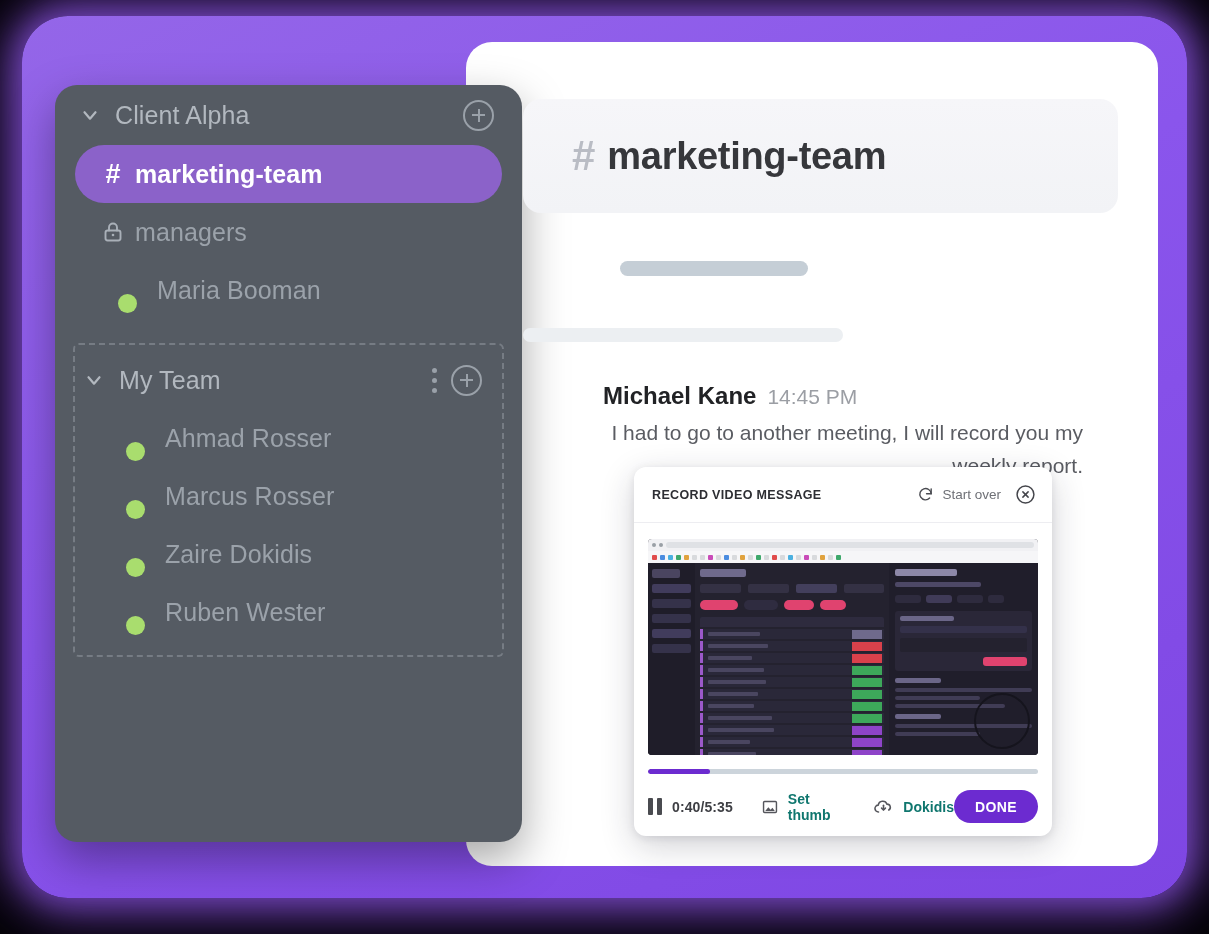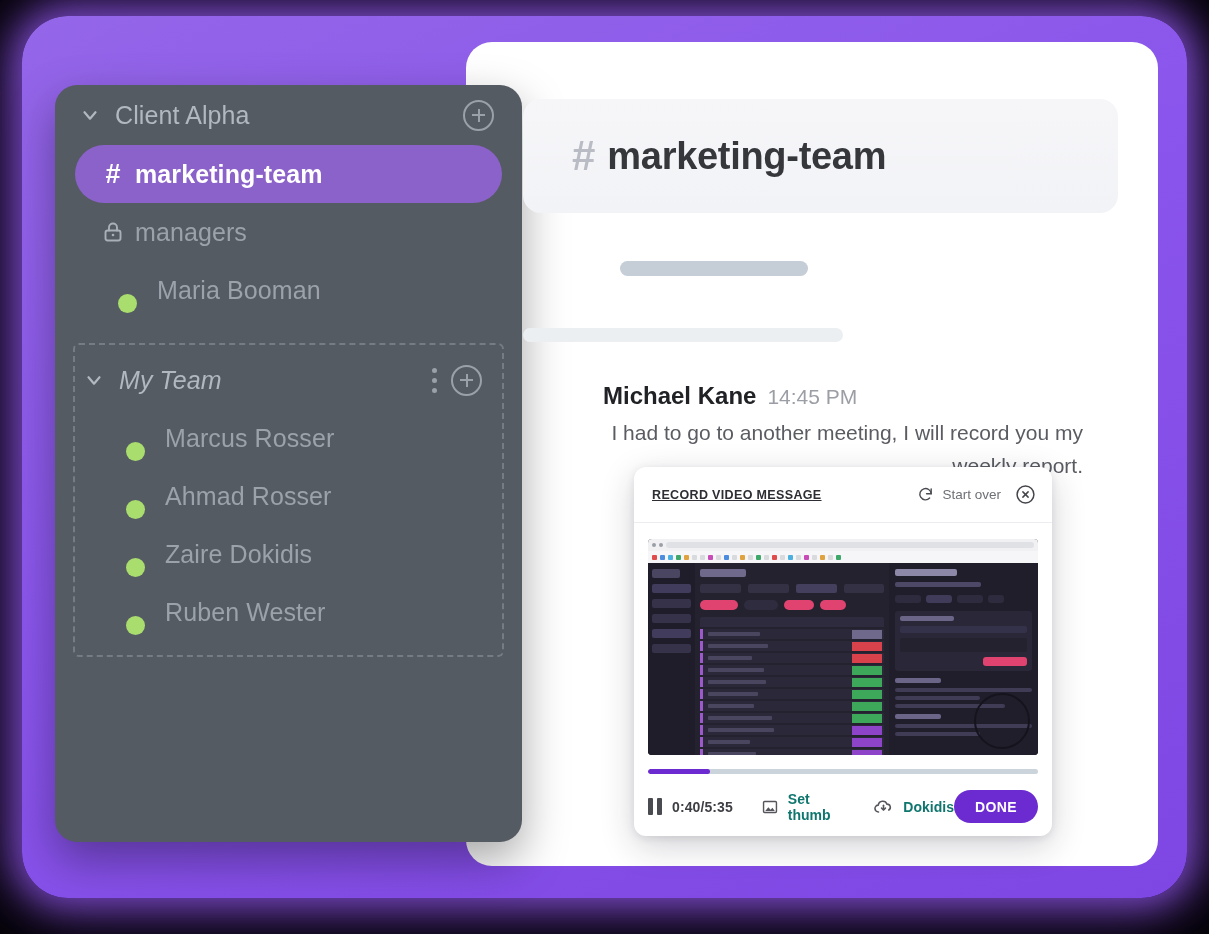--- a/index.html
+++ b/index.html
@@ -109,21 +109,21 @@
   }
   .person-label { margin-left: 22px; }
 
   
   .dashed-group {
     margin: 14px 18px 0 18px;
     border: 2px dashed #767c84;
     border-radius: 6px;
     padding: 6px 0 14px 0;
   }
-  .dashed-group .group-head { padding: 0 20px 0 6px; height: 58px; font-style: italic; }
+  .dashed-group .group-head { padding: 0 20px 0 6px; height: 58px; }
   .dashed-group .row { margin: 0 8px; }
 
   .divider-space { height: 10px; }
 
   
   .channel-header {
     position: absolute; left: 523px; top: 99px;
     width: 595px; height: 114px;
     background: linear-gradient(180deg,#f6f6f9 0%, #f2f3f6 100%);
     border-radius: 18px;
@@ -175,21 +175,21 @@
     box-shadow: 0 10px 34px rgba(30,30,50,.20), 0 2px 8px rgba(30,30,50,.10);
     overflow: hidden;
   }
   .rec-head {
     height: 56px; display: flex; align-items: center;
     padding: 0 16px 0 18px;
     border-bottom: 1px solid #ededf1;
   }
   .rec-title {
     font-size: 12.5px; font-weight: 700; color: #2d2e33;
-    letter-spacing: .35px; flex: 1 1 auto; text-decoration: underline;
+    letter-spacing: .35px; flex: 1 1 auto;
   }
   .rec-startover { display: flex; align-items: center; gap: 8px; margin-right: 14px; }
   .rec-startover-label { font-size: 13.5px; color: #6e7076; }
   .icon-btn { display: flex; align-items: center; justify-content: center; }
 
   .rec-video {
     margin: 16px 14px 0 14px;
     height: 216px;
     border-radius: 4px;
     background: #22202e;
@@ -359,44 +359,44 @@
               <i></i>
           </span>
           <span class="plus-circle"></span>
         </span>
       </div>
 
       <div class="row">
         <span class="avatar-wrap">
           <span class="avatar">
             <span class="ph">
+              <span class="bg" style="background:linear-gradient(160deg,#c9a8d8,#7f6fa8);"></span>
+              <span class="hair" style="background:#2e2233;"></span>
+              <span class="face" style="background:#c08d6d;"></span>
+              <span class="neck" style="background:#d0455a;"></span>
+            </span>
+          </span>
+          <span class="dot-online"></span>
+        </span>
+        <span class="row-label person-label">Ahmad Rosser</span>
+      </div>
+
+      <div class="row">
+        <span class="avatar-wrap">
+          <span class="avatar">
+            <span class="ph">
               <span class="bg" style="background:linear-gradient(160deg,#cfc4b4,#8e8575);"></span>
               <span class="hair" style="background:#4a342a;"></span>
               <span class="face" style="background:#c99a78;"></span>
               <span class="neck" style="background:#2f2a26;"></span>
             </span>
           </span>
           <span class="dot-online"></span>
         </span>
         <span class="row-label person-label">Marcus Rosser</span>
-      </div>
-
-      <div class="row">
-        <span class="avatar-wrap">
-          <span class="avatar">
-            <span class="ph">
-              <span class="bg" style="background:linear-gradient(160deg,#c9a8d8,#7f6fa8);"></span>
-              <span class="hair" style="background:#2e2233;"></span>
-              <span class="face" style="background:#c08d6d;"></span>
-              <span class="neck" style="background:#d0455a;"></span>
-            </span>
-          </span>
-          <span class="dot-online"></span>
-        </span>
-        <span class="row-label person-label">Ahmad Rosser</span>
       </div>
 
       <div class="row">
         <span class="avatar-wrap">
           <span class="avatar">
             <span class="ph">
               <span class="bg" style="background:linear-gradient(160deg,#f0b9b4,#d98f8a);"></span>
               <span class="hair" style="background:#3b2b21;"></span>
               <span class="face" style="background:#e4b495;"></span>
               <span class="neck" style="background:#e9cfc3;"></span>

